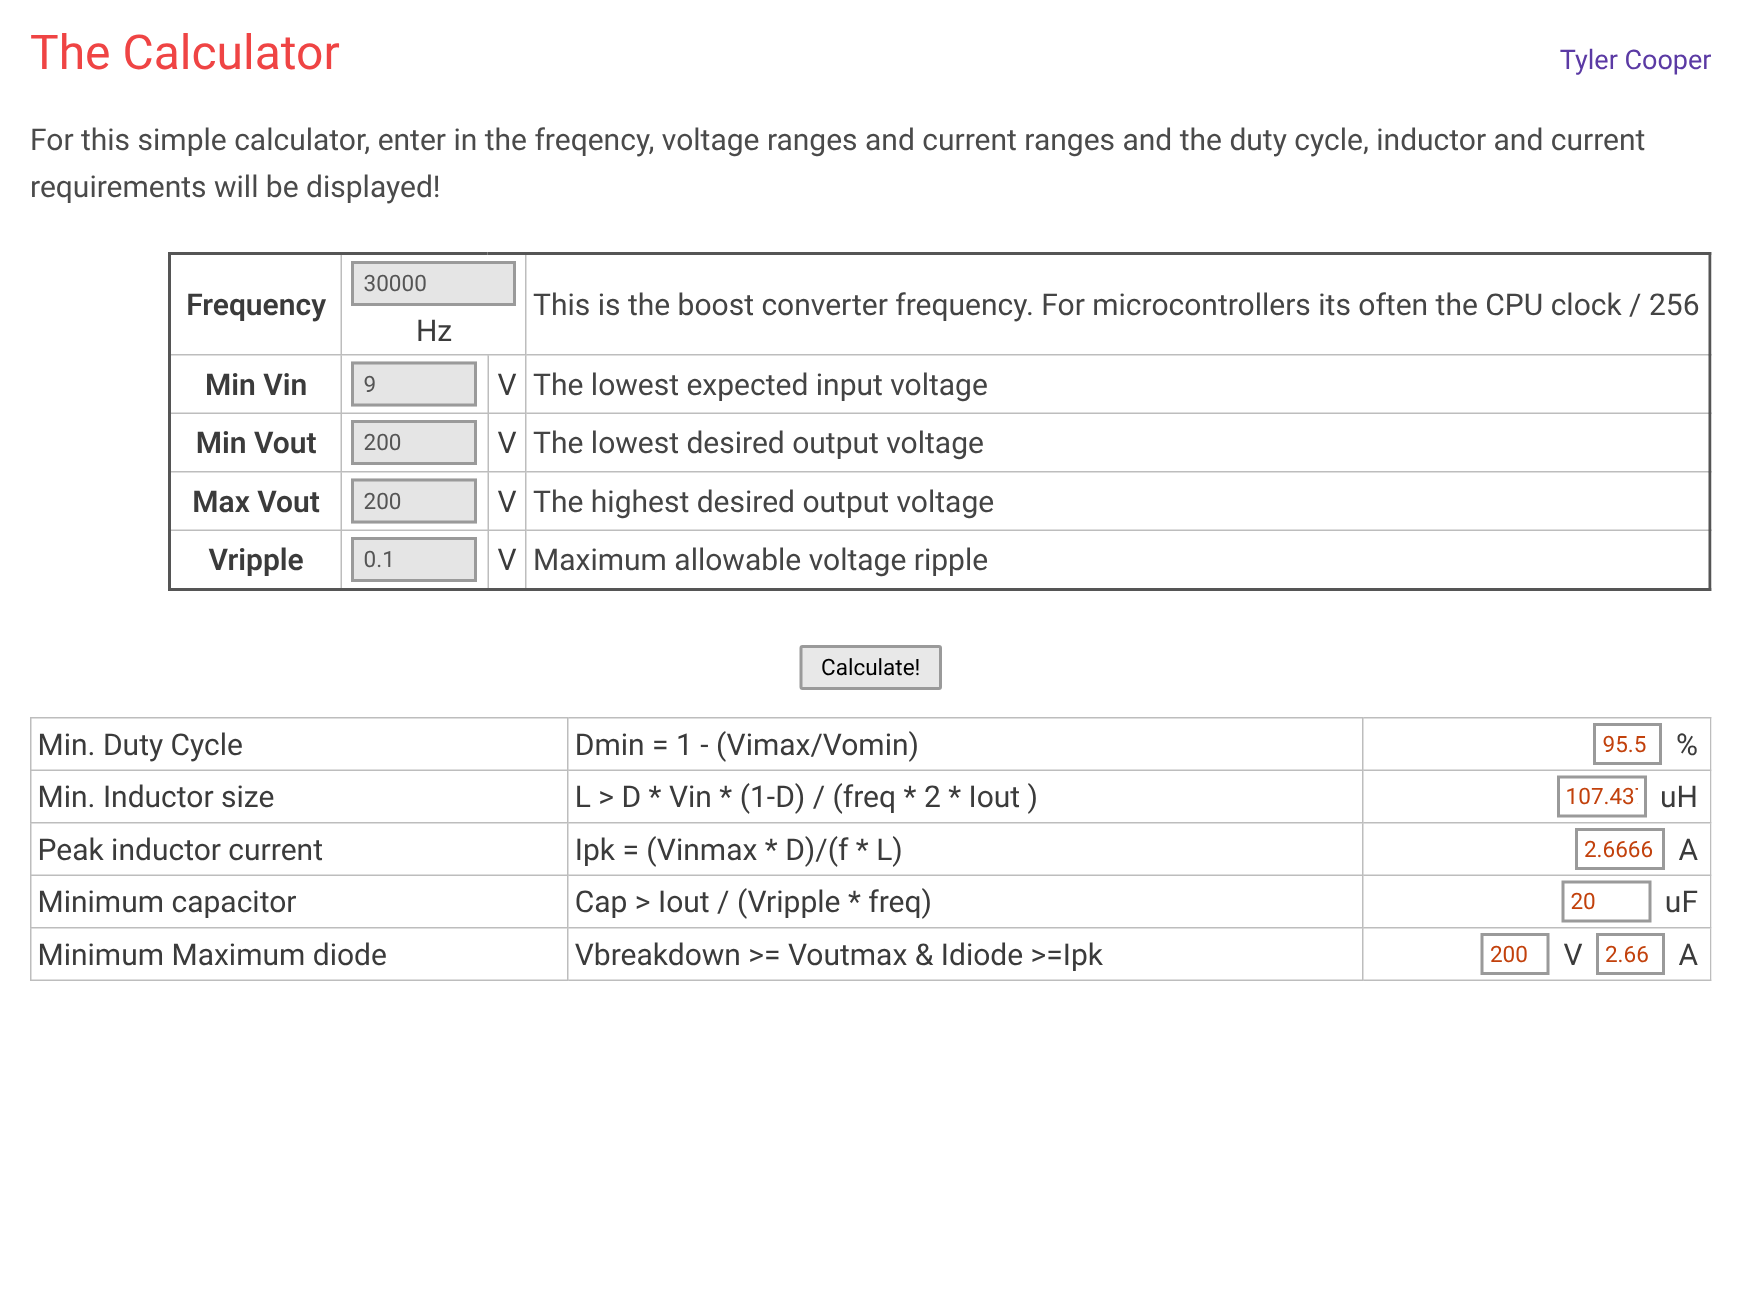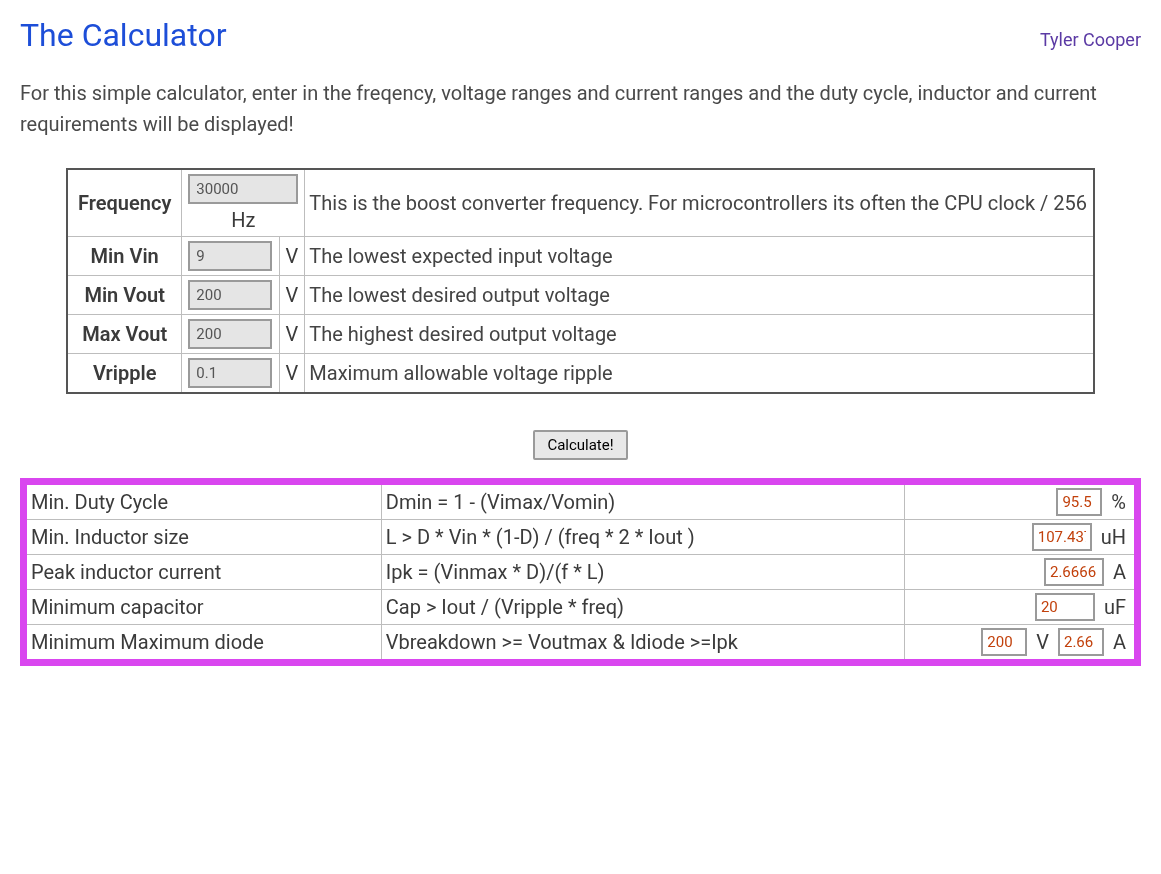--- a/index.html
+++ b/index.html
@@ -11,37 +11,37 @@
   }
   .header {
     display: flex;
     justify-content: space-between;
     align-items: baseline;
   }
   h1 {
     font-weight: 400;
     font-size: 32px;
     margin: 0 0 14px 0;
-    color: #1d4ed8;
+    color: #ef4444;
   }
   .author {
     color: #5b3aa4;
     font-size: 18px;
   }
   p.intro {
     font-size: 20px;
     line-height: 1.55;
     margin: 10px 0 28px 0;
     color: #4a4a4a;
   }
   table {
     border-collapse: collapse;
   }
   
-  .input-wrap { display:flex; justify-content:center; }
+  .input-wrap { display:flex; justify-content:flex-end; }
   .input-table {
     border: 2px solid #555;
     font-size: 20px;
   }
   .input-table th {
     font-weight: 600;
     padding: 6px 10px;
     border: 1px solid #bdbdbd;
     text-align: center;
     white-space: nowrap;
@@ -80,21 +80,21 @@
     font-size: 15px;
     padding: 4px 12px;
     background: #e8e8e8;
     border: 2px solid #9a9a9a;
     border-radius: 2px;
   }
   
   .results-table {
     width: 100%;
     font-size: 20px;
-    border: 7px solid #d946ef;
+    border: 1px solid #d946ef;
   }
   .results-table td {
     border: 1px solid #bdbdbd;
     padding: 3px 4px;
     vertical-align: middle;
   }
   .results-table td.rowlabel {
     white-space: nowrap;
     padding-right: 6px;
   }

